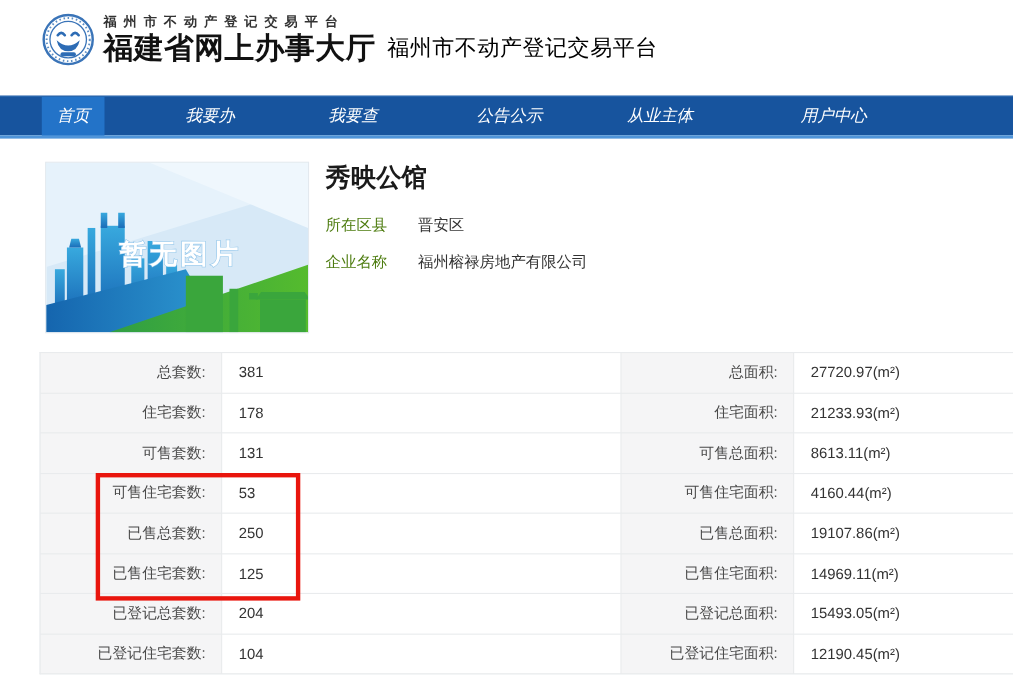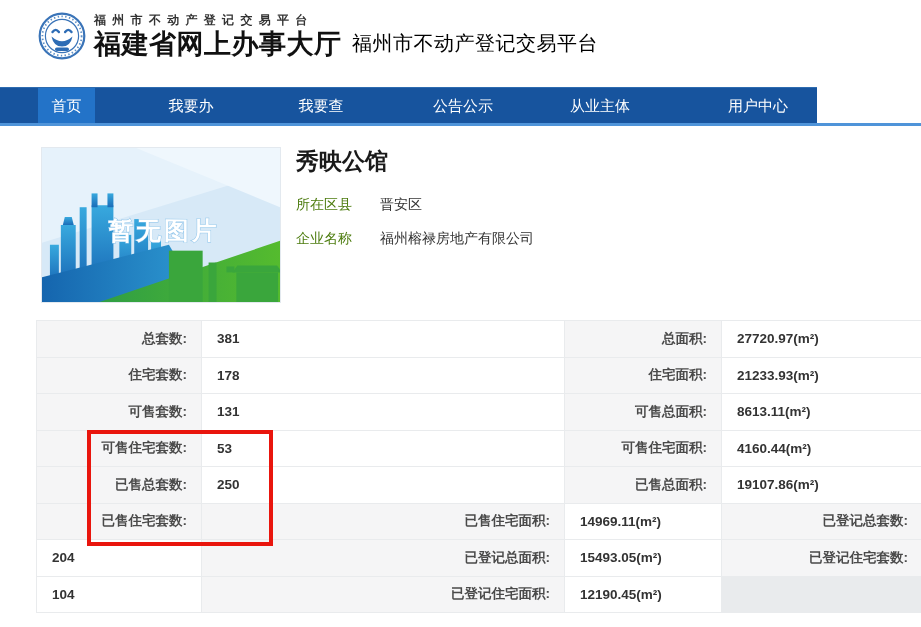--- a/index.html
+++ b/index.html
@@ -10,39 +10,39 @@
   
   .header { position:absolute; left:0; top:0; width:921px; height:87px; background:#fff; }
   .logo-wrap { position:absolute; left:38px; top:12px; display:flex; align-items:center; cursor:pointer; }
   .logo-emblem { width:48px; height:48px; flex:0 0 48px; }
   .logo-text { margin-left:8px; }
   .logo-small { font-size:12px; font-weight:bold; letter-spacing:6.3px; color:#333; white-space:nowrap; }
   .logo-large { font-size:27px; font-weight:bold; font-family:Liberation Serif, serif; color:#111; letter-spacing:0.5px; white-space:nowrap; line-height:1.15; }
   .site-title { position:absolute; left:352px; top:30px; font-size:20px; color:#000; letter-spacing:0.5px; white-space:nowrap; }
 
   
-  .nav { position:absolute; left:0; top:87px; width:817px; height:36px; background:#17549e; border-top:1px solid #2e6cb0; }
+  .nav { position:absolute; left:0; top:87px; width:921px; height:36px; background:#17549e; border-top:1px solid #2e6cb0;font-style:italic; }
   .nav ul { list-style:none; display:flex; padding-left:38px; height:36px; }
   .nav li { height:36px; line-height:36px; text-align:center; color:#fff; font-size:15px; cursor:pointer; white-space:nowrap; }
   .nav li.active { background:#2373c8; }
   .nav-strip { position:absolute; left:0; top:123px; width:921px; height:3px; background:#4f94d9; }
 
   
   .prop-image { position:absolute; left:41px; top:147px; width:240px; height:156px; border:1px solid #e3e9ef; }
   .prop-info { position:absolute; left:296px; top:146px; width:560px; }
   .prop-name { font-size:23px; line-height:30px; font-weight:bold; color:#1a1a1a; font-family:"Liberation Sans","DejaVu Sans",sans-serif; }
   .prop-details { margin-top:18px; }
   .detail-row { display:flex; margin-bottom:14px; font-size:14px; line-height:20px; }
   .detail-label { width:58px; color:#4d7c0f; margin-right:26px; white-space:nowrap; }
   .detail-value { color:#333; }
 
   
   .stats-table { position:absolute; left:36px; top:320px; width:886px;
     display:grid; grid-template-columns:164px 362px 156px 1fr; grid-auto-rows:35.5px;
-    gap:1px; background:#e9ebed; border:1px solid #e9ebed; border-right:none;font-weight:bold; }
+    gap:1px; background:#e9ebed; border:1px solid #e9ebed; border-right:none; }
   .cell { display:flex; align-items:center; font-size:13.5px; }
   .cell-label { background:#f5f5f6; justify-content:flex-end; padding-right:14px; color:#4a4a4a; }
   .cell-value { background:#fff; padding-left:15px; color:#333; }
 
   
   .red-box { position:absolute; left:87px; top:430px; width:186px; height:116px;
     border:4px solid #e9150d; z-index:5; pointer-events:none; }
 </style>
 </head>
 <body>
@@ -159,20 +159,21 @@
     <div class="cell cell-value">53</div>
     <div class="cell cell-label">可售住宅面积:</div>
     <div class="cell cell-value">4160.44(m²)</div>
 
     <div class="cell cell-label">已售总套数:</div>
     <div class="cell cell-value">250</div>
     <div class="cell cell-label">已售总面积:</div>
     <div class="cell cell-value">19107.86(m²)</div>
 
     <div class="cell cell-label">已售住宅套数:</div>
+    <div class="cell cell-value">125</div>
     <div class="cell cell-label">已售住宅面积:</div>
     <div class="cell cell-value">14969.11(m²)</div>
 
     <div class="cell cell-label">已登记总套数:</div>
     <div class="cell cell-value">204</div>
     <div class="cell cell-label">已登记总面积:</div>
     <div class="cell cell-value">15493.05(m²)</div>
 
     <div class="cell cell-label">已登记住宅套数:</div>
     <div class="cell cell-value">104</div>

